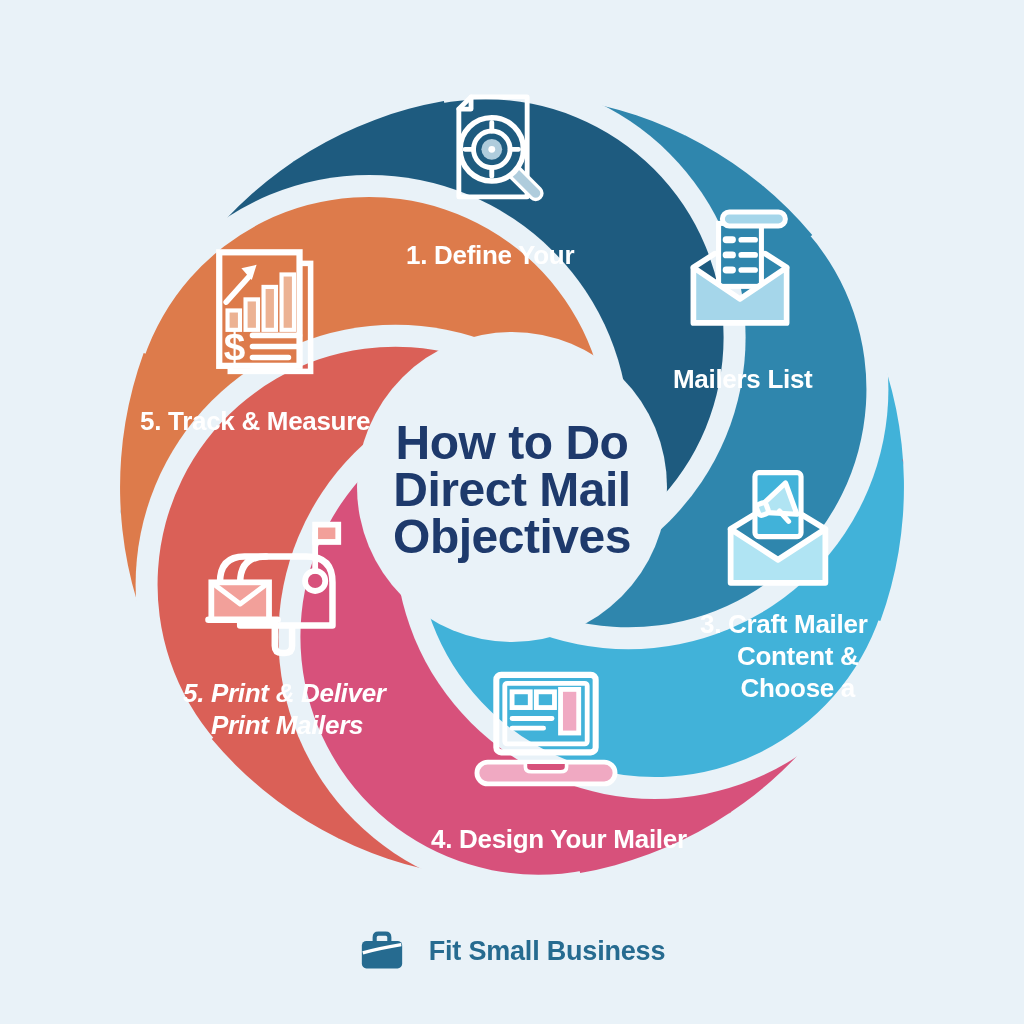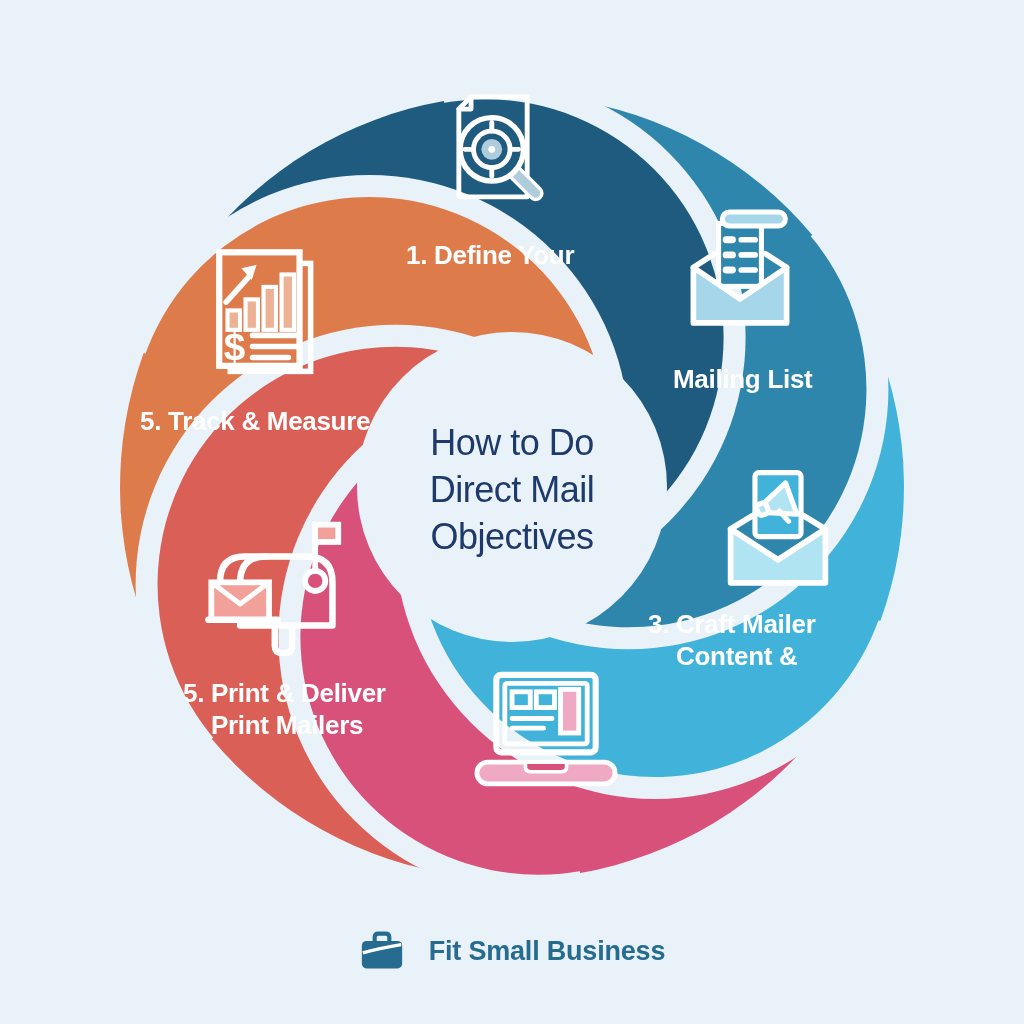--- a/index.html
+++ b/index.html
@@ -3,35 +3,35 @@
 <meta charset="utf-8">
 <style>
   html,body{margin:0;padding:0;}
   .stage{position:relative;width:1024px;height:1024px;overflow:hidden;font-family:"Liberation Sans",sans-serif;}
   .pinwheel{position:absolute;left:0;top:0;width:1024px;height:1024px;}
   .icon-box{position:absolute;}
   .icon-box svg{width:100%;height:100%;display:block;}
   .step-label{position:absolute;color:#ffffff;font-weight:bold;font-size:26px;line-height:32px;letter-spacing:-0.3px;white-space:nowrap;margin-top:12px;}
   .step-label .ln{display:block;}
   .step-label .ln + .ln{padding-left:28px;}
-  .center-title{position:absolute;left:50%;top:419px;transform:translateX(-50%);text-align:center;font-weight:normal;font-size:36px;line-height:47px;letter-spacing:-0.5px;white-space:nowrap;}
+  .center-title{position:absolute;left:50%;top:419px;transform:translateX(-50%);text-align:center;font-weight:bold;font-size:48px;line-height:47px;letter-spacing:-0.5px;white-space:nowrap;}
   .center-title .tln{display:block;}
   .footer{position:absolute;left:0;right:0;top:929px;display:flex;justify-content:center;align-items:center;gap:24px;font-weight:bold;font-size:27px;letter-spacing:-0.2px;}
   .footer svg{width:46px;height:44px;display:block;}
   .icon-1{left:435px;top:92px;width:116px;height:122px;}
   .icon-2{left:676px;top:207px;width:128px;height:126px;}
   .icon-3{left:713px;top:465px;width:130px;height:128px;}
   .icon-4{left:467px;top:670px;width:158px;height:126px;}
   .icon-5{left:202px;top:516px;width:160px;height:150px;}
   .icon-6{left:188px;top:244px;width:140px;height:144px;}
   .label-1{left:406px;top:227px;}
   .label-2{left:673px;top:351px;}
-  .label-3{left:648px;top:596px;}
+  .label-3{left:700px;top:596px;text-align:center;}
   .label-4{left:431px;top:811px;}
-  .label-5{left:183px;top:665px;}
+  .label-5{left:183px;top:665px;font-style:italic;}
   .label-6{left:140px;top:393px;}
 </style>
 </head>
 <body>
 
 <div class="stage" style="background: rgb(233, 242, 248);">
 
   <svg class="pinwheel" viewBox="0 0 1024 1024">
     <defs>
       <path id="petal-shape" d="M512 487 L121 514.4 A392 392 0 0 1 443.9 101 Z M485.6 99.3 A238 238 0 1 1 485.6 575.3 A238 238 0 1 1 485.6 99.3 Z"></path>
@@ -167,25 +167,29 @@
       <path d="M49 15 L38 17.5 L45.5 26 Z" fill="#fff"></path>
       <text x="33" y="84" text-anchor="middle" font-size="28" font-weight="bold" fill="#fff">$</text>
       <path d="M46 66 H80 M46 74 H80 M46 82 H72" stroke="#fff" stroke-width="4" stroke-linecap="round"></path>
     </svg>
   </div>
 
   <div class="step-label label-1">
     <span class="ln">1. Define Your</span>
   </div>
   <div class="step-label label-2">
-    <span class="ln">Mailing List</span>
+    <span class="ln">Mailers List</span>
   </div>
   <div class="step-label label-3">
     <span class="ln">3. Craft Mailer</span>
     <span class="ln">Content &amp;</span>
+    <span class="ln">Choose a</span>
+  </div>
+  <div class="step-label label-4">
+    <span class="ln">4. Design Your Mailer</span>
   </div>
   <div class="step-label label-5">
     <span class="ln">5. Print &amp; Deliver</span>
     <span class="ln">Print Mailers</span>
   </div>
   <div class="step-label label-6">
     <span class="ln">5. Track &amp; Measure</span>
   </div>
 
   <div class="center-title" style="color: rgb(30, 58, 108);">

